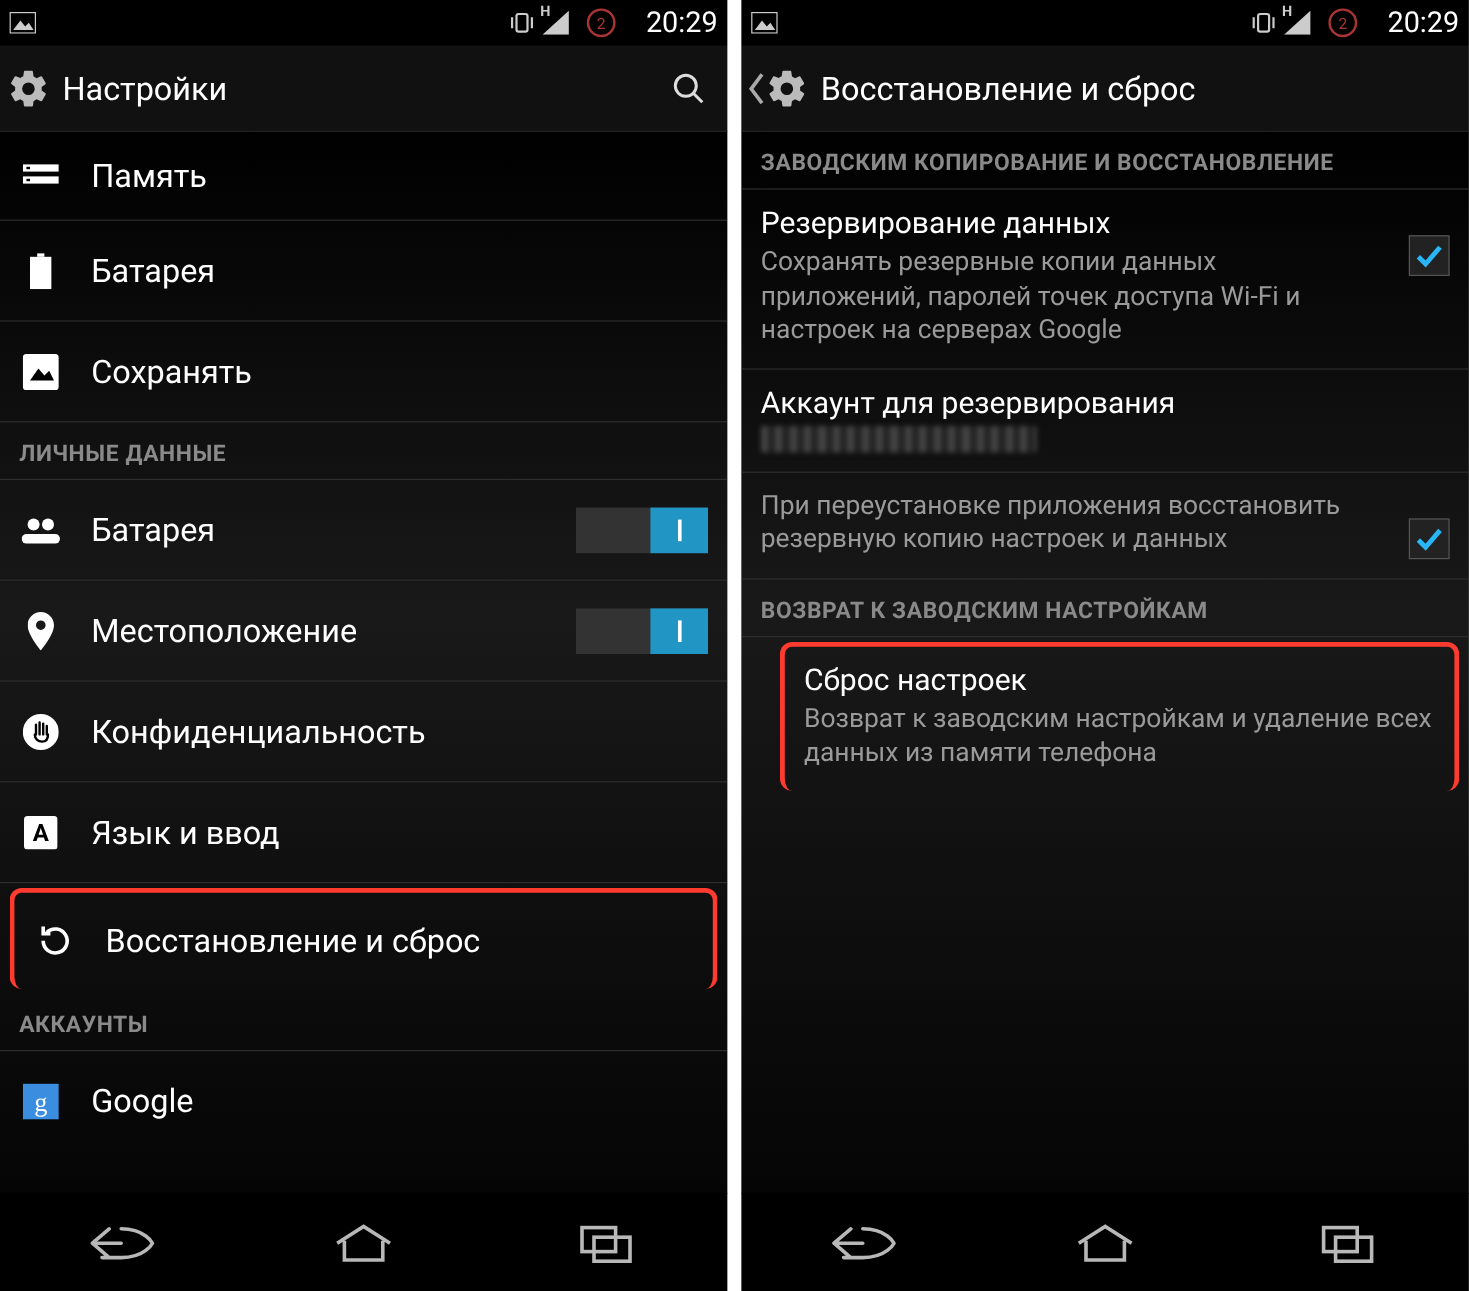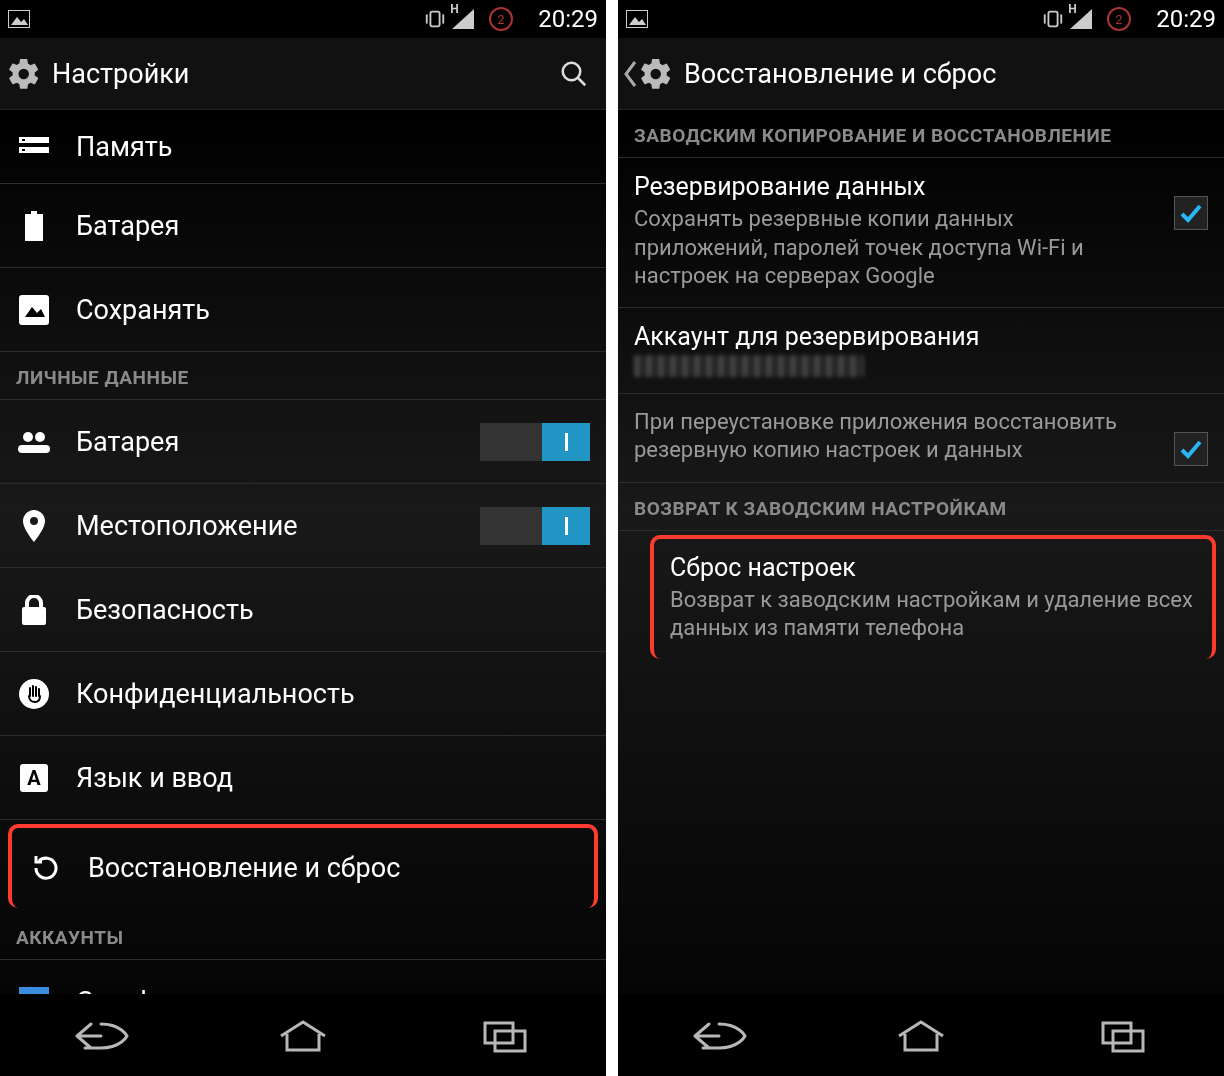--- a/index.html
+++ b/index.html
@@ -235,29 +235,20 @@
             <path d="M11 0C5 0 0 5 0 11c0 8 11 21 11 21s11-13 11-21C22 5 17 0 11 0zm0 15a4 4 0 110-8 4 4 0 010 8z"></path>
           </svg>
       </span>
       <span class="r-label">Местоположение</span>
       <div class="toggle">
           <div class="knob"></div>
         </div>
     </div>
     <div class="row">
       <span class="r-icon">
-        <svg width="24" height="30" viewBox="0 0 24 30" fill="#fff">
-            <rect y="12" width="24" height="18" rx="2"></rect>
-            <path d="M5 12V8a7 7 0 0114 0v4" fill="none" stroke="#fff" stroke-width="4"></path>
-          </svg>
-      </span>
-      <span class="r-label">Безопасность</span>
-    </div>
-    <div class="row">
-      <span class="r-icon">
         <svg width="30" height="30" viewBox="0 0 30 30">
             <circle cx="15" cy="15" r="15" fill="#fff"></circle>
             <path d="M11 9v8M14 7v10M17 8v9M20 10v7M10 17c0 4 3 6 6 6s5-2 5-6" fill="none" stroke="#000" stroke-width="2" stroke-linecap="round"></path>
           </svg>
       </span>
       <span class="r-label">Конфиденциальность</span>
     </div>
     <div class="row">
       <span class="r-icon">
         <svg width="28" height="28" viewBox="0 0 28 28" fill="#fff">

